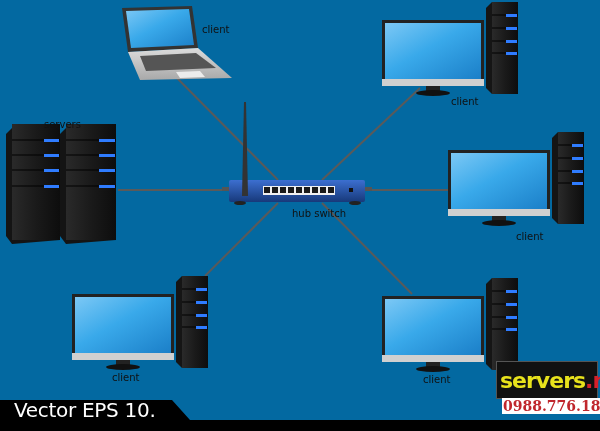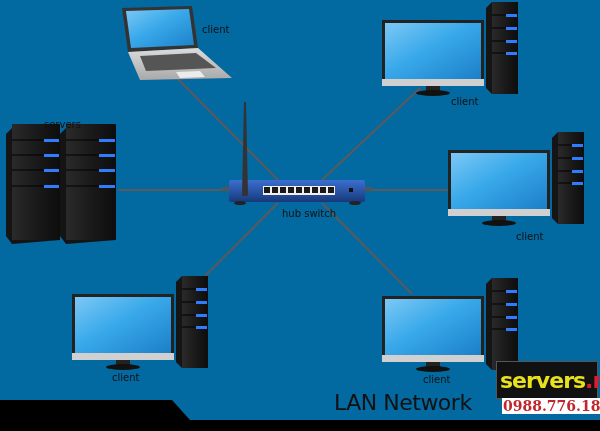--- a/index.html
+++ b/index.html
@@ -131,24 +131,24 @@
     <rect x="349" y="188" width="4" height="4" fill="#111"></rect>
   </g>
 </svg>
 
 <span class="lbl" style="left:202px;top:24px;">client</span>
 <span class="lbl" style="left:44px;top:119px;">servers</span>
 <span class="lbl" style="left:451px;top:96px;">client</span>
 <span class="lbl" style="left:516px;top:231px;">client</span>
 <span class="lbl" style="left:112px;top:372px;">client</span>
 <span class="lbl" style="left:423px;top:374px;">client</span>
-<span class="lbl" style="left:282px;top:208px;">hub switch</span>
+<span class="lbl" style="left:292px;top:208px;">hub switch</span>
 
 <svg class="banner" width="600" height="31" viewBox="0 0 600 31">
   <polygon points="0,0 172,0 190,20 600,20 600,31 0,31" fill="#000"></polygon>
 </svg>
-<span class="title-text">LAN Network</span>
+<span class="banner-text">Vector EPS 10.</span>
 
 <div class="logo">
   <span class="logo-text"><span>servers</span><span class="net">.net</span></span>
 </div>
 <span class="phone">0988.776.186</span>
 </div>
 
 </body></html>

